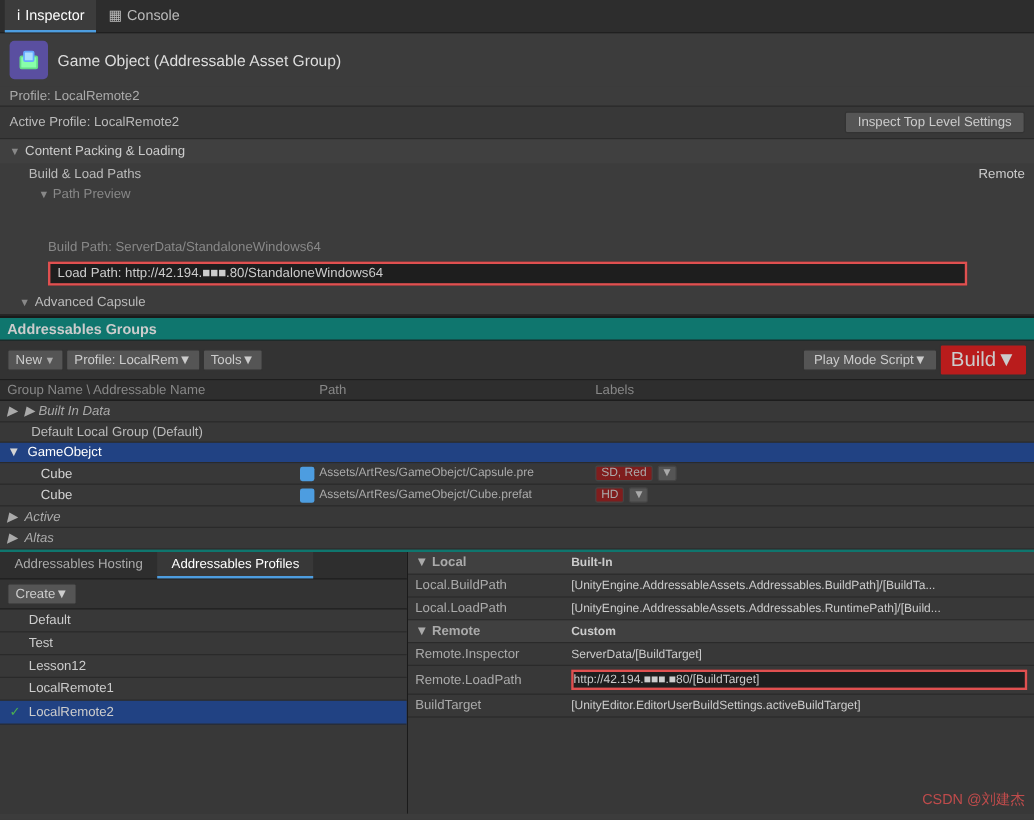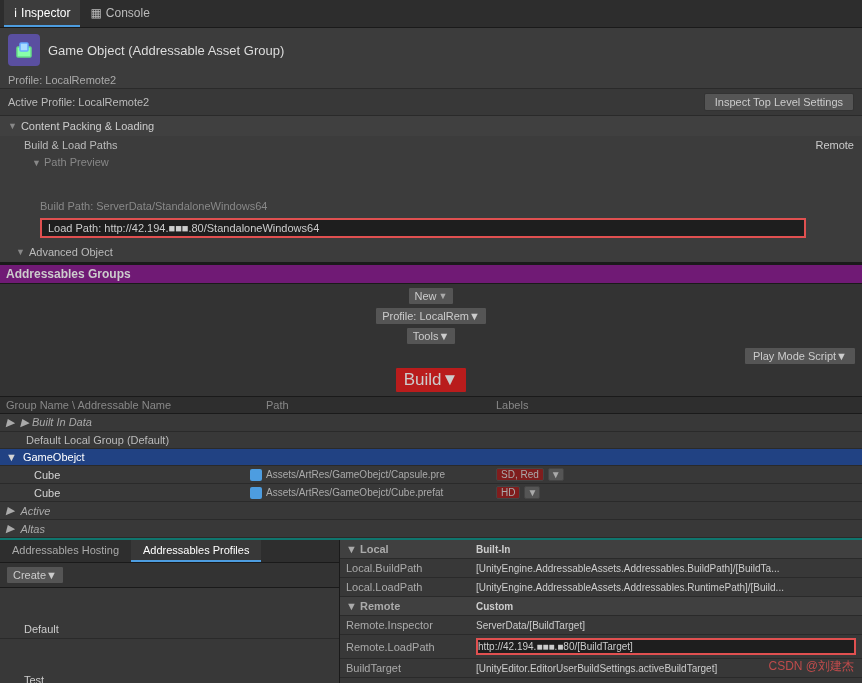--- a/index.html
+++ b/index.html
@@ -152,37 +152,36 @@
     .groups-panel {
       background: #383838;
       border-top: 2px solid #1a1a1a;
     }
 
     .groups-header-bar {
       display: flex;
       align-items: center;
       justify-content: space-between;
       padding: 2px 6px;
-      background: #701a75;
+      background: #0f766e;
       border-bottom: 1px solid #1a1a1a;
     }
     .groups-title {
       font-size: 12px;
       color: #ccc;
       font-weight: bold;
     }
 
     .groups-toolbar {
       display: flex;
       align-items: center;
       gap: 2px;
       padding: 3px 6px;
       background: #333;
       border-bottom: 1px solid #1a1a1a;
-      flex-direction: column;
     }
     .toolbar-btn {
       display: flex;
       align-items: center;
       gap: 2px;
       background: #555;
       border: 1px solid #333;
       color: #ccc;
       padding: 2px 6px;
       font-size: 11px;
@@ -314,21 +313,20 @@
       background: #383838;
     }
     .profile-item {
       display: flex;
       align-items: center;
       padding: 3px 8px;
       font-size: 11px;
       color: #ccc;
       cursor: pointer;
       border-bottom: 1px solid #2a2a2a;
-      margin-top: 32px;
     }
     .profile-item.selected { background: #214283; }
     .profile-check { width: 16px; color: #4CAF50; }
 
     
     .right-bottom {
       flex: 1;
       display: flex;
       flex-direction: column;
     }
@@ -419,21 +417,21 @@
   </div>
   <div class="path-preview-sub">
     <span>Build Path: ServerData/StandaloneWindows64</span>
   </div>
   <div style="display:flex; align-items:center; margin: 2px 0;">
     <span class="load-path-highlight">Load Path: http://42.194.■■■.80/StandaloneWindows64</span>
   </div>
 
   <div class="advanced-row">
     <span class="triangle">▼</span>
-    <span>Advanced Object</span>
+    <span>Advanced Capsule</span>
   </div>
 
 </div>
 
 <div class="groups-panel">
 
   <div class="groups-header-bar">
     <span class="groups-title">Addressables Groups</span>
   </div>
 

